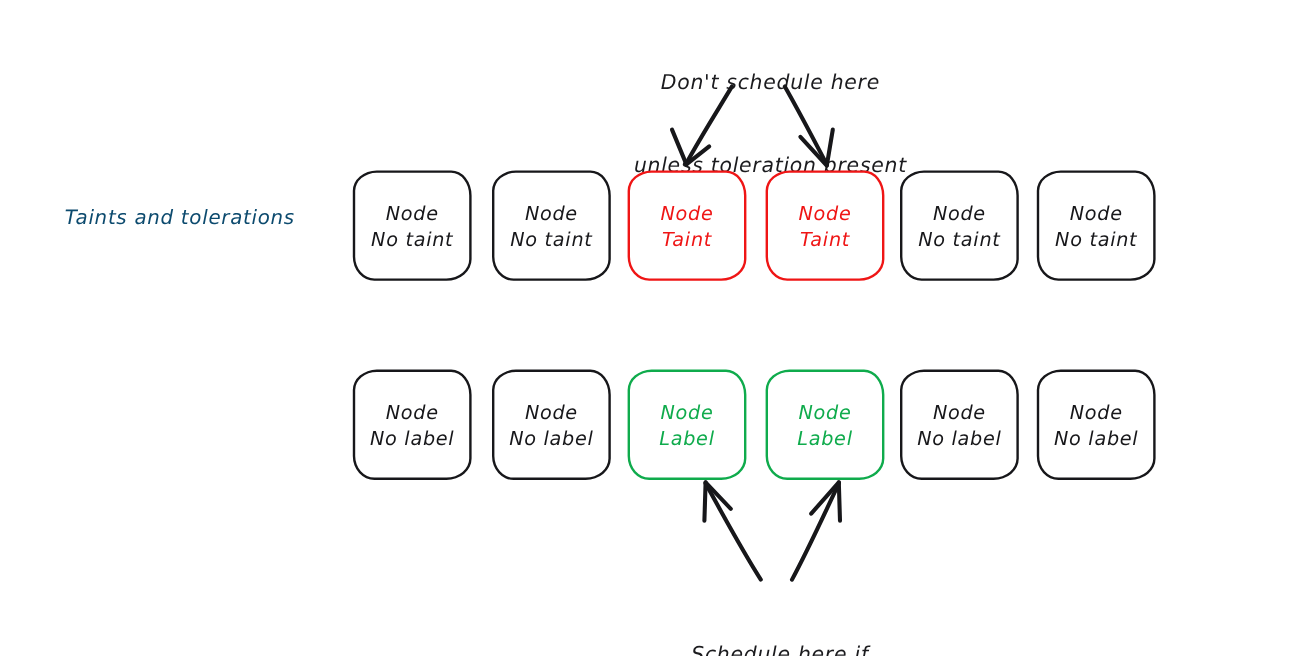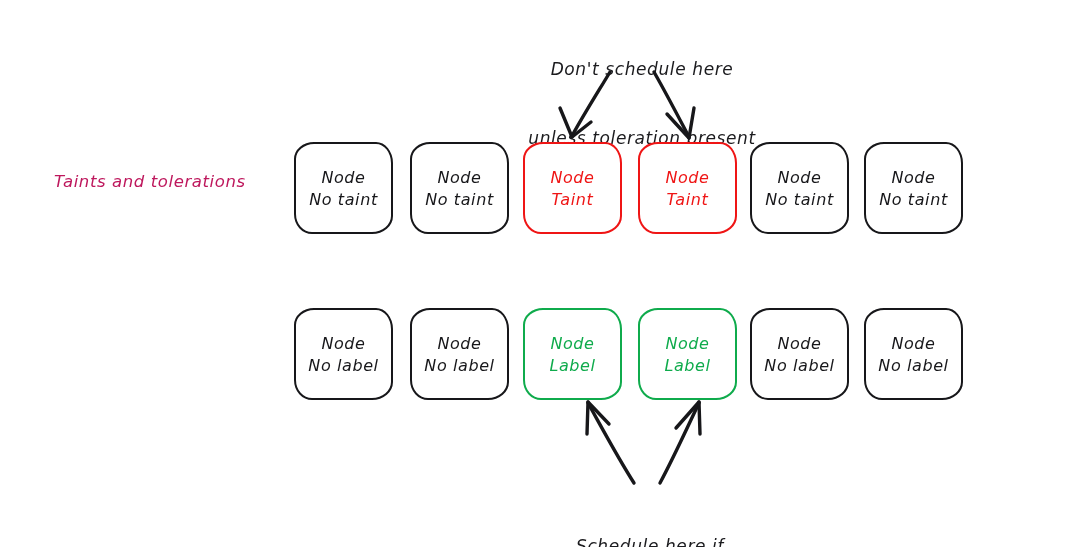--- a/index.html
+++ b/index.html
@@ -47,21 +47,21 @@
     left: 545px;
     top: 489px;
     width: 210px;
   }
   .caption .line { display: block; }
 
   
   .row-label {
     position: absolute;
     font-size: 16.5px;
-    color: #be185d;
+    color: #0c4a6e;
     white-space: nowrap;
   }
   #label-taints { left: 54px; top: 172px; }
   #label-nodeselectors { left: 129px; top: 338px; }
 
   
   .node-row {
     position: absolute;
     left: 294px;
     width: 670px;

